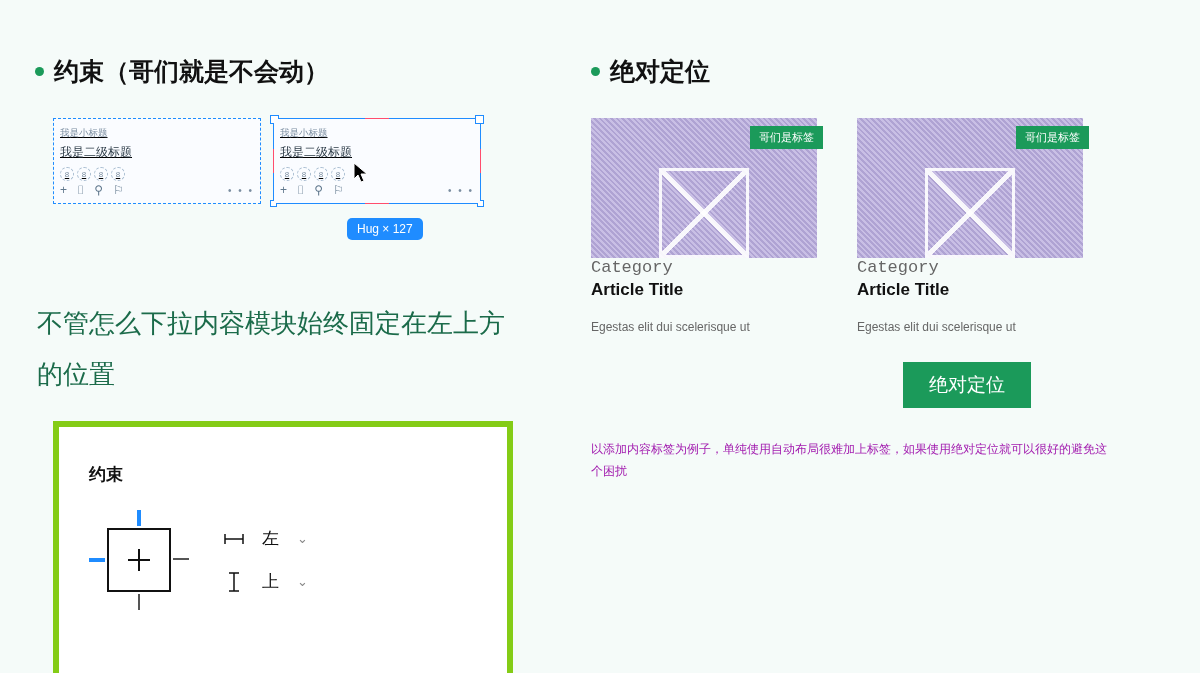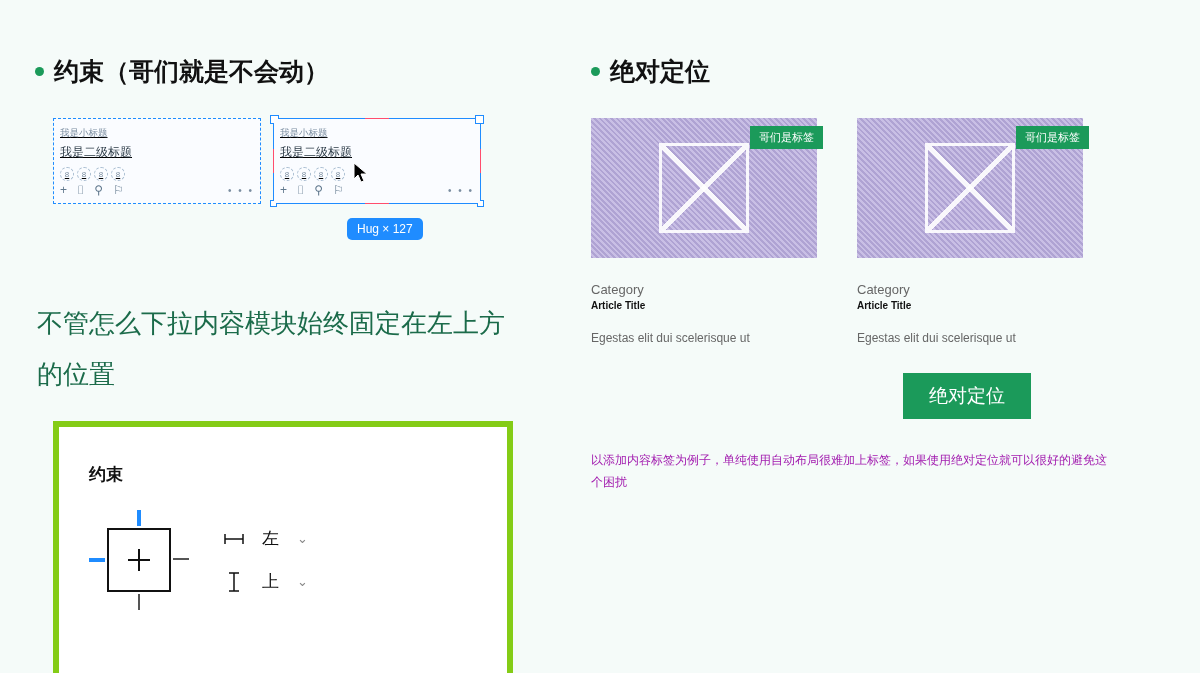--- a/index.html
+++ b/index.html
@@ -116,36 +116,36 @@
 
   
   .cards-row { display:flex; gap:40px; margin-left: 0;}
   .card {
     width: 226px;
   }
   .card-img {
     width: 226px; height: 140px;
     background: repeating-linear-gradient(45deg,#afa3d3 0 2px,#c9bfe5 2px 4px);
     position:relative;
-    display:flex; align-items:center; justify-content:center;text-decoration:underline;
+    display:flex; align-items:flex-end; justify-content:center;text-decoration:underline;
   }
   .img-box {
     width:90px; height:90px; border:3px solid rgba(255,255,255,.9); position:relative;
   }
   .img-box::before, .img-box::after{
     content:""; position:absolute; left:0; top:0; width:100%; height:100%;
   }
   .img-box::before{ background:linear-gradient(to top right, transparent 48%, rgba(255,255,255,.9) 48% 52%, transparent 52%);}
   .img-box::after { background:linear-gradient(to top left,  transparent 48%, rgba(255,255,255,.9) 48% 52%, transparent 52%);}
   .tag-badge {
     position:absolute; right:-6px; top:8px;
     background:#1b9a5a; color:#fff; font-size:11px; padding:4px 9px;
   }
-  .card-cat { font-size:13px; color:#666; margin-top:24px;}
-  .card-title{ font-size:10px; font-weight:800; color:#111; margin-top:3px;}
+  .card-cat { font-size:17px; color:#666; margin-top:0;font-family:Liberation Mono, monospace;}
+  .card-title{ font-size:17px; font-weight:800; color:#111; margin-top:3px;}
   .card-desc { font-size:12px; color:#666; margin-top:20px;}
 
   .label-btn {
     display:inline-block; margin-top:28px; background:#1b9a5a; color:#fff;
     font-size:19px; font-weight:500; padding:10px 26px;
     margin-left: 46px;
   }
   .para-r { font-size:12px; color:#a21caf; line-height:1.85; font-weight:500; margin-top:30px;}
 </style>
 </head>

